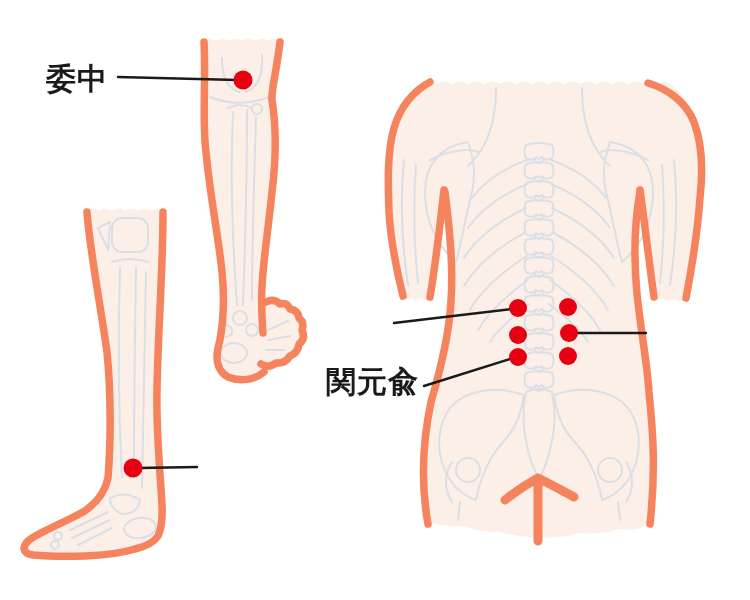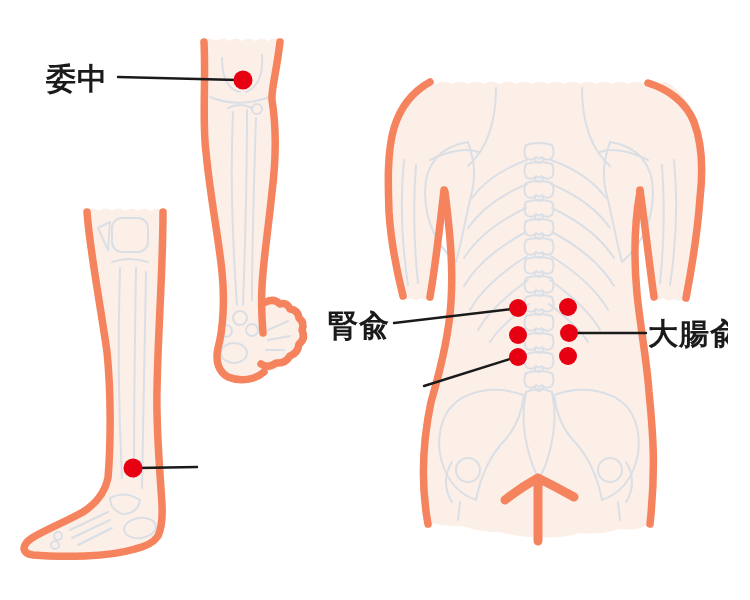--- a/index.html
+++ b/index.html
@@ -217,15 +217,14 @@
 
     <defs>
       <g id="vert">
         <path d="M -13,-7 Q 0,-11 13,-7 Q 16,0 13,6 Q 7,10 3,5 Q 0,8 -3,5 Q -7,10 -13,6 Q -16,0 -13,-7 Z" fill="none" stroke="var(--bone)" stroke-width="2"></path>
         <path d="M -4,7 A 4,4 0 0 0 4,7" fill="none" stroke="var(--bone)" stroke-width="2"></path>
       </g>
     </defs>
   </svg>
 
   <div class="lbl" style="left:46px;top:64px;">委中</div>
-  <div class="lbl" style="left:328px;top:311px;">腎兪</div>
-  <div class="lbl" style="left:648px;top:319px;">大腸兪</div>
+  <div class="lbl" style="left:326px;top:367px;">関元兪</div>
 </div>
 
 </body></html>

